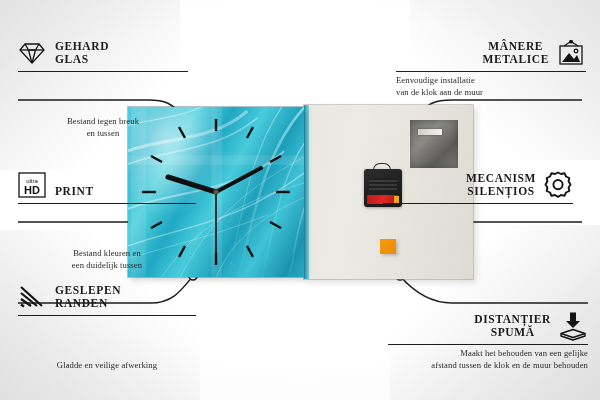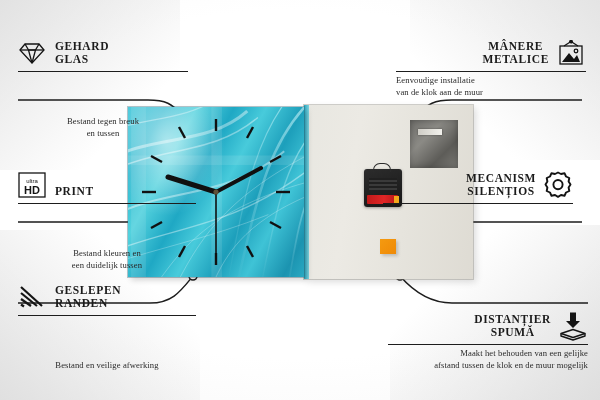--- a/index.html
+++ b/index.html
@@ -272,21 +272,21 @@
           <path d="M3,19.5 L6,21.5" stroke-width="2.2"></path>
         </svg>
       </span>
       <span class="f-title">
         <span>GESLEPEN</span><br>
         <span>RANDEN</span>
       </span>
     </div>
     <div class="f-rule"></div>
     <div class="f-sub">
-      <span>Bestand en veilige afwerking</span>
+      <span>Gladde en veilige afwerking</span>
     </div>
   </div>
 
   <div class="feature right" id="feat-manere">
     <div class="f-head">
       <span class="f-title">
         <span>MÂNERE</span><br>
         <span>METALICE</span>
       </span>
       <span class="f-icon">
@@ -335,17 +335,17 @@
         <svg width="30" height="30" viewBox="0 0 30 30" fill="none" stroke="#141414" stroke-width="1.4" stroke-linejoin="round">
           <path d="M12,1.5 L18,1.5 L18,10 L22,10 L15,17 L8,10 L12,10 Z" fill="#141414" stroke="none"></path>
           <path d="M15,18.5 L27,22.5 L15,26.5 L3,22.5 Z"></path>
           <path d="M3,22.5 L3,25 L15,29 L27,25 L27,22.5"></path>
         </svg>
       </span>
     </div>
     <div class="f-rule"></div>
     <div class="f-sub">
       <span>Maakt het behouden van een gelijke</span><br>
-      <span>afstand tussen de klok en de muur mogelijk</span>
+      <span>afstand tussen de klok en de muur behouden</span>
     </div>
   </div>
 
 </div>
 
 </body></html>

